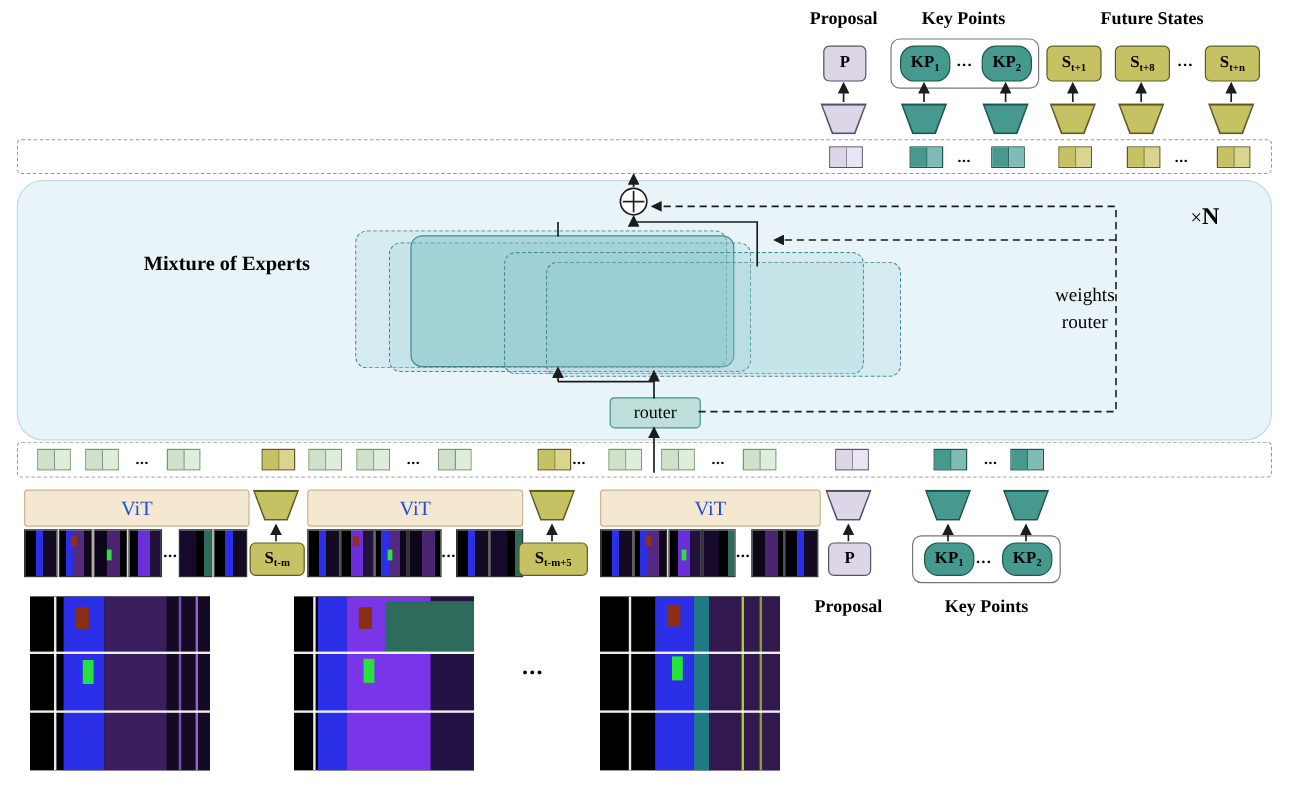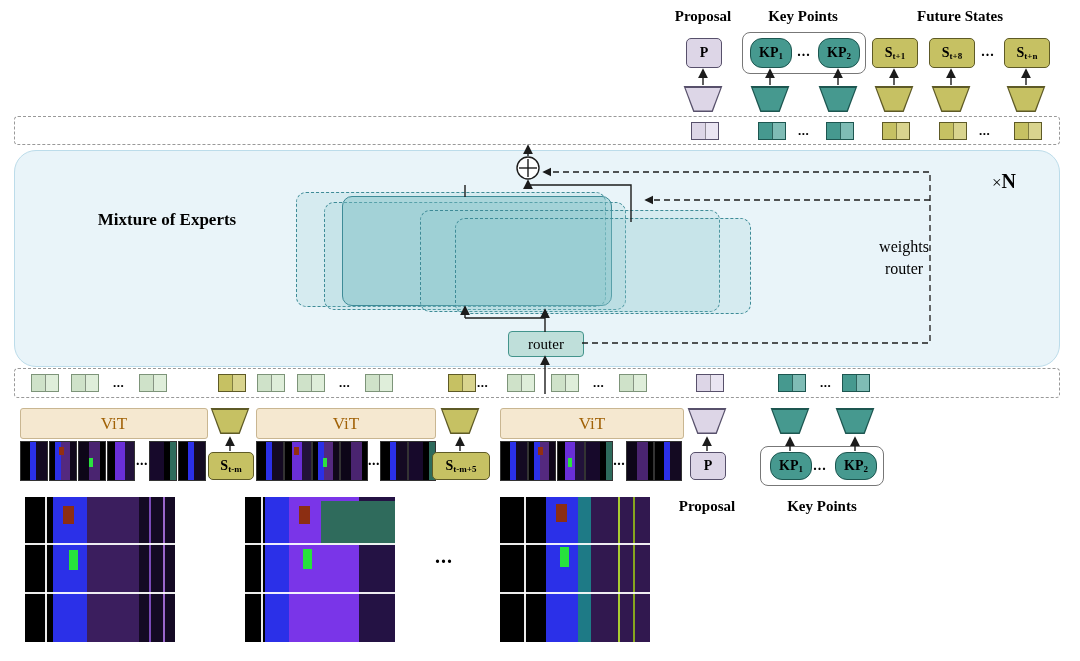--- a/index.html
+++ b/index.html
@@ -55,21 +55,21 @@
   .xn{position:absolute;left:992px;top:170px;font-size:17px;color:#000;}
   .xn b{font-size:20px;}
   .exp{position:absolute;border-radius:10px;}
   .exp.dash{border:1.4px dashed var(--expert_bd);background:rgba(141,201,205,.20);}
   .exp.solid{border:1.6px solid var(--expert_bd);background:rgba(120,188,193,.45);}
   .exp.front{background:rgba(113,184,190,.62);display:flex;align-items:center;justify-content:center;font-size:17px;color:#333;}
   .router{position:absolute;left:508px;top:331px;width:74px;height:24px;background:var(--router_bg);border:1.2px solid var(--router_bd);border-radius:4px;display:flex;align-items:center;justify-content:center;font-size:15px;color:#000;}
   .gating{position:absolute;font-size:16px;text-align:center;color:#000;}
 
   
-  .vit{position:absolute;height:29px;background:var(--vit_bg);border:1px solid var(--vit_bd);border-radius:3px;display:flex;align-items:center;justify-content:center;font-size:17px;color:#a16207;}
+  .vit{position:absolute;height:29px;background:var(--vit_bg);border:1px solid var(--vit_bd);border-radius:3px;display:flex;align-items:center;justify-content:center;font-size:17px;color:#1d4ed8;}
   .strip{position:absolute;height:40px;display:flex;justify-content:space-between;align-items:center;background:#fff;}
   .patch{width:26px;height:38px;background:#050505;border:1px solid #333;position:relative;flex:none;}
   .pa{background:linear-gradient(90deg,#000 0 34%,#2b30e8 34% 58%,#140a22 58% 100%);}
   .pb{background:linear-gradient(90deg,#000 0 18%,#2b30e8 18% 42%,#54297f 42% 78%,#10071a 78% 100%);}
   .pc{background:linear-gradient(90deg,#0d0618 0 40%,#4a2470 40% 82%,#000 82% 100%);}
   .pd{background:linear-gradient(90deg,#000 0 28%,#6a2fd8 28% 66%,#22123a 66% 100%);}
   .pe{background:linear-gradient(90deg,#17092b 0 52%,#000 52% 78%,#2e6b5c 78% 100%);}
   .patch.red::before{content:"";position:absolute;left:9px;top:5px;width:5px;height:8px;background:#942f10;}
   .patch.ego::after{content:"";position:absolute;left:10px;top:16px;width:4px;height:9px;background:#2be23f;}
   .sdots{font-weight:bold;font-size:14px;letter-spacing:.5px;color:#000;flex:none;}
@@ -151,21 +151,21 @@
         <i></i>
       </span>
       <span class="dots">...</span>
       <span class="tok c-olive">
         <i></i>
         <i></i>
       </span>
     </div>
 
   <div class="moe"></div>
-  <div class="moe-title" style="left:62px;top:210px;width:210px;">Mixture of Experts</div>
+  <div class="moe-title" style="left:84px;top:210px;width:210px;">Mixture of Experts</div>
   <div class="xn"><span>×</span><b>N</b></div>
 
   <div class="exp dash" style="left:296px;top:192px;width:308px;height:113px;"></div>
   <div class="exp dash" style="left:324px;top:202px;width:300px;height:106px;"></div>
   <div class="exp solid" style="left:342px;top:196px;width:268px;height:108px;"></div>
   <div class="exp dash" style="left:420px;top:210px;width:298px;height:100px;"></div>
   <div class="exp dash" style="left:455px;top:218px;width:294px;height:94px;"></div>
 
   <div class="router">
       <span>router</span>

